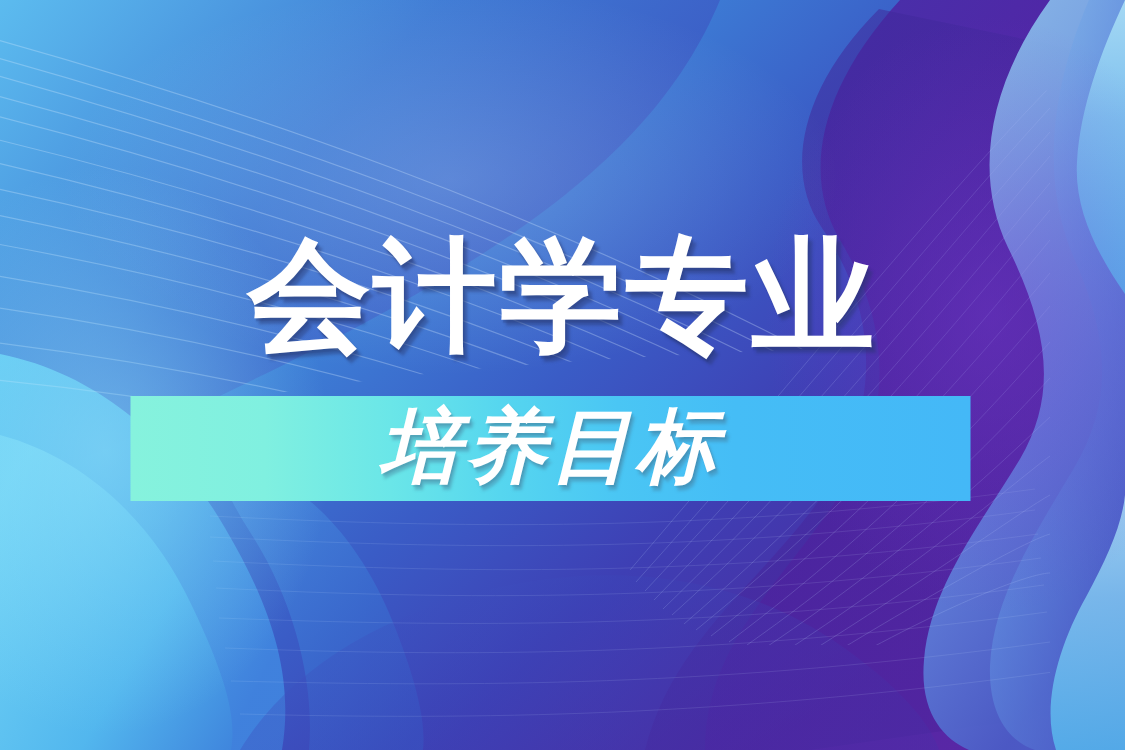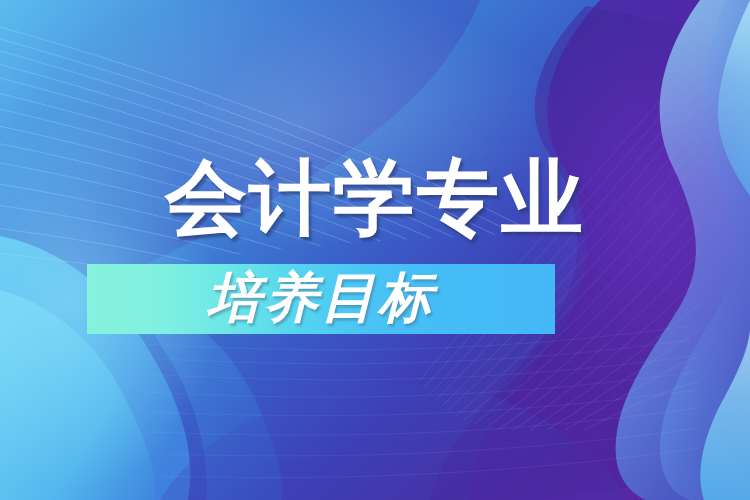--- a/index.html
+++ b/index.html
@@ -51,21 +51,21 @@
        3px 4px 2px rgba(40,55,110,0.42),
        1px 2px 1px rgba(30,45,100,0.30);
     white-space: nowrap;
     user-select: none;
   }
 
   #subtitle-bar {
     position: absolute;
     left: 87px;
     top: 264px;
-    width: 468px;
+    width: 560px;
     height: 70px;
     background: linear-gradient(90deg,
         #86f2dd 0%,
         #80f0e0 16%,
         #6ae6e8 31%,
         #56d6ef 44%,
         #4ac6f4 58%,
         #45bdf6 72%,
         #44b8f7 100%);
     display: flex;

